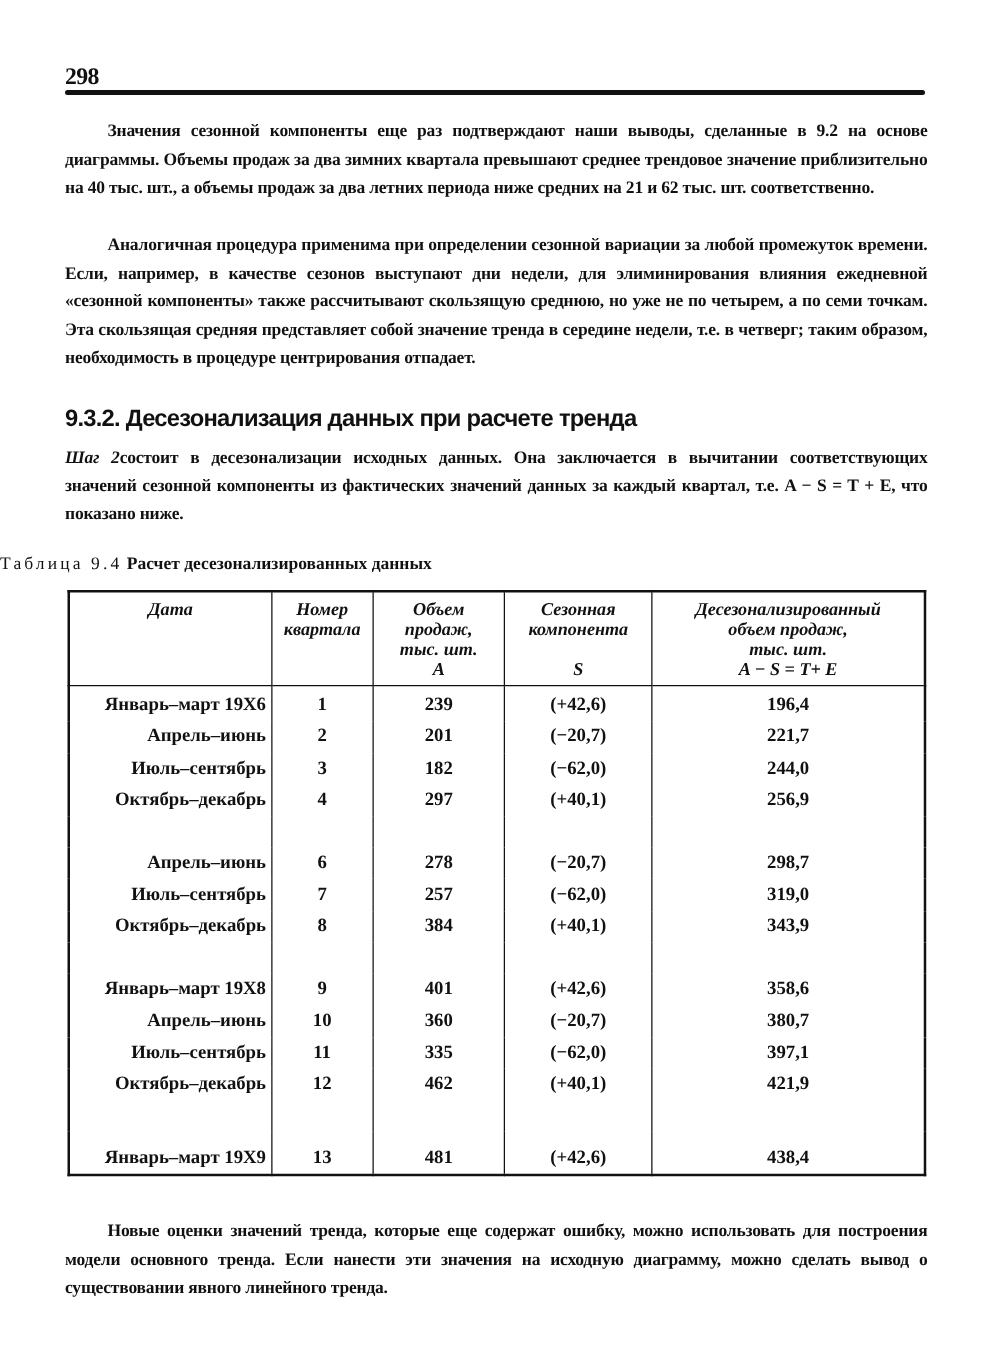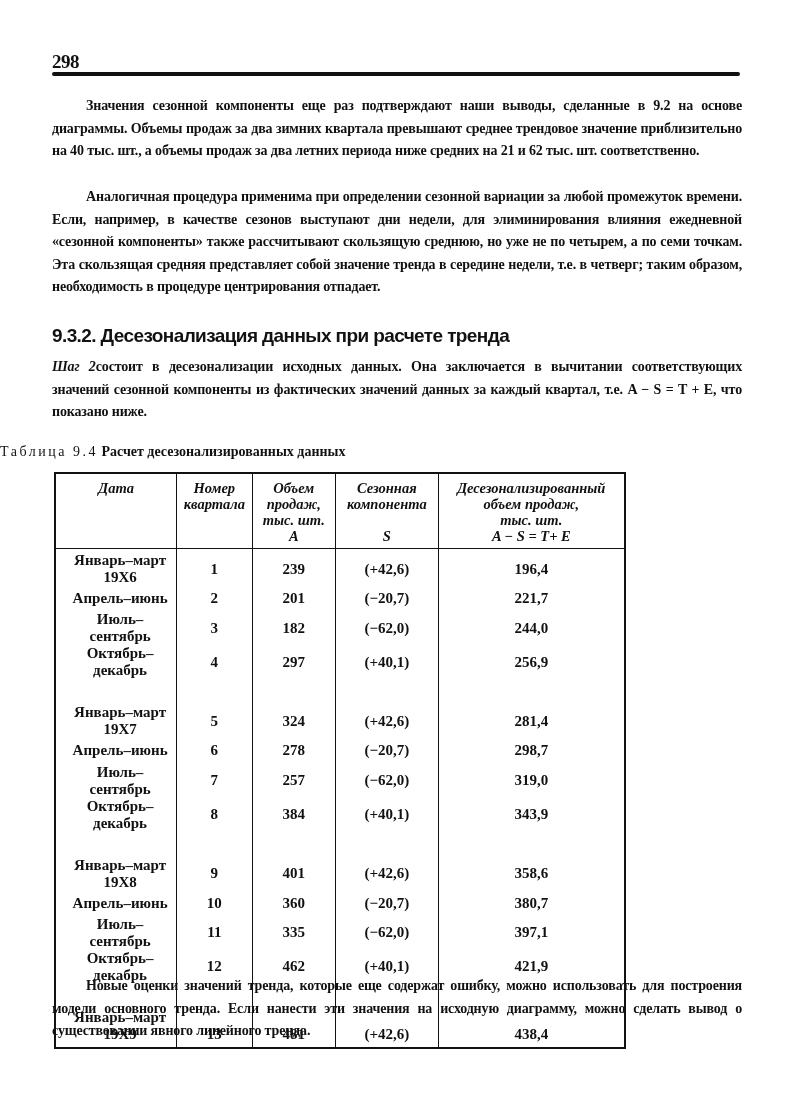--- a/index.html
+++ b/index.html
@@ -15,27 +15,27 @@
   .para .indent { display: inline-block; width: 34px; }
   .p1 { top: 95px; }
   .p2 { top: 186px; }
   .section-heading { position: absolute; left: 52px; top: 325px; font-family: "Liberation Sans", "DejaVu Sans", sans-serif;
           font-weight: bold; font-size: 19px; letter-spacing: -0.6px; }
   .p3 { top: 356px; }
   .p3 .step { font-style: italic; margin-top: 48px; }
   .table-caption { position: absolute; left: 0; width: 800px; top: 444px; text-align: left; font-size: 14px; font-weight: bold; }
   .table-caption .spaced { letter-spacing: 2.5px; font-weight: normal; }
 
-  table.data-table { position: absolute; left: 54px; top: 472px; width: 572px; border-collapse: collapse;
+  table.data-table { position: absolute; left: 54px; top: 472px; width: 687px; border-collapse: collapse;
           border: 2.5px solid #111; font-size: 15px; font-weight: bold; }
   .data-table th { font-style: italic; font-weight: bold; font-size: 14.5px; line-height: 16px; vertical-align: top;
           padding: 6px 4px 4px; border-right: 1.5px solid #111; border-bottom: 1.5px solid #111; height: 64px; }
   .data-table th.last, .data-table td.last { border-right: none; }
   .data-table td { border-right: 1.5px solid #111; padding: 0 4px; height: 25.3px; text-align: center; }
-  .data-table td.date { text-align: center; padding-left: 12px; }
+  .data-table td.date { text-align: right; padding-left: 12px; }
   .data-table tr.first td { padding-top: 3px; }
   .data-table tr.spacer td { height: 25px; }
   .data-table tr.final td { height: 30px; vertical-align: bottom; padding-bottom: 4px; }
   .col-date { width: 163px; } .col-num { width: 81px; } .col-vol { width: 106px; }
   .col-season { width: 118px; } .col-deseason { width: 219px; }
 
   .p4 { top: 975px; }
 </style>
 </head>
 <body>
@@ -125,27 +125,20 @@
         <td class="last">256,9</td>
       </tr>
       <tr class="spacer">
         <td></td>
         <td></td>
         <td></td>
         <td></td>
         <td class="last"></td>
       </tr>
       <tr class="">
-        <td class="date">Январь–март 19X7</td>
-        <td class="">5</td>
-        <td class="">324</td>
-        <td class="">(+42,6)</td>
-        <td class="last">281,4</td>
-      </tr>
-      <tr class="">
         <td class="date">Апрель–июнь</td>
         <td class="">6</td>
         <td class="">278</td>
         <td class="">(−20,7)</td>
         <td class="last">298,7</td>
       </tr>
       <tr class="">
         <td class="date">Июль–сентябрь</td>
         <td class="">7</td>
         <td class="">257</td>

